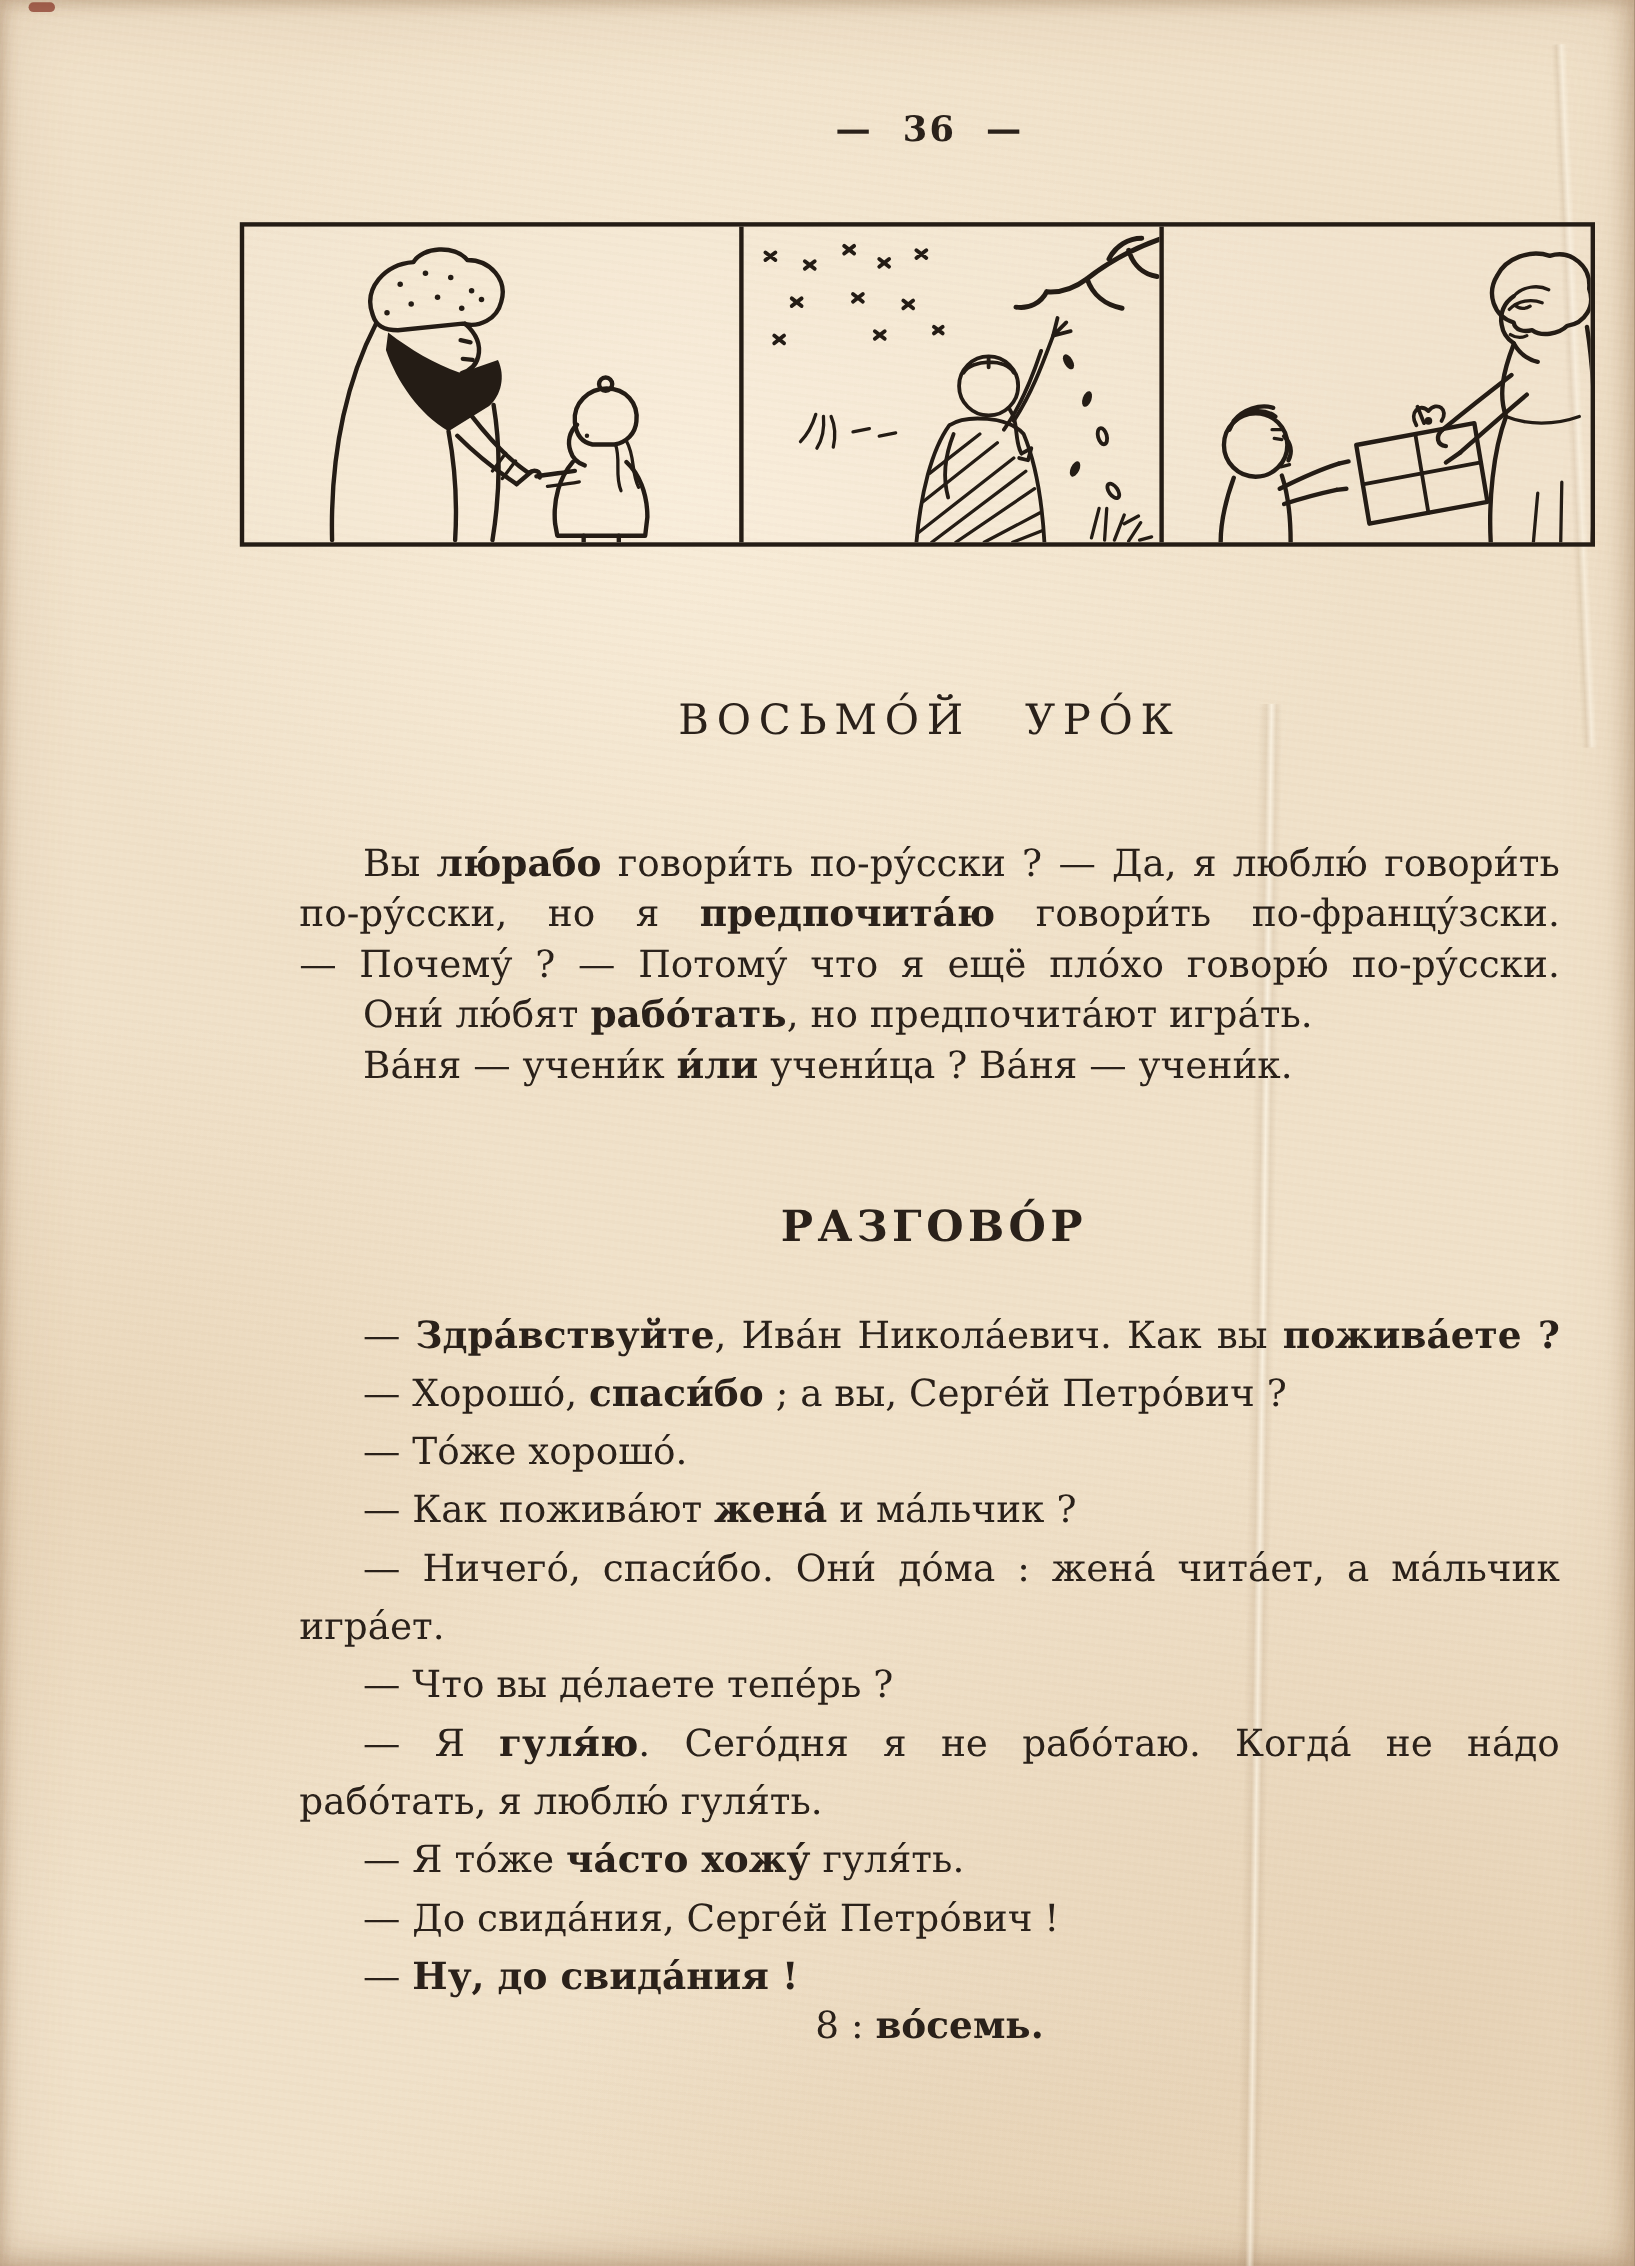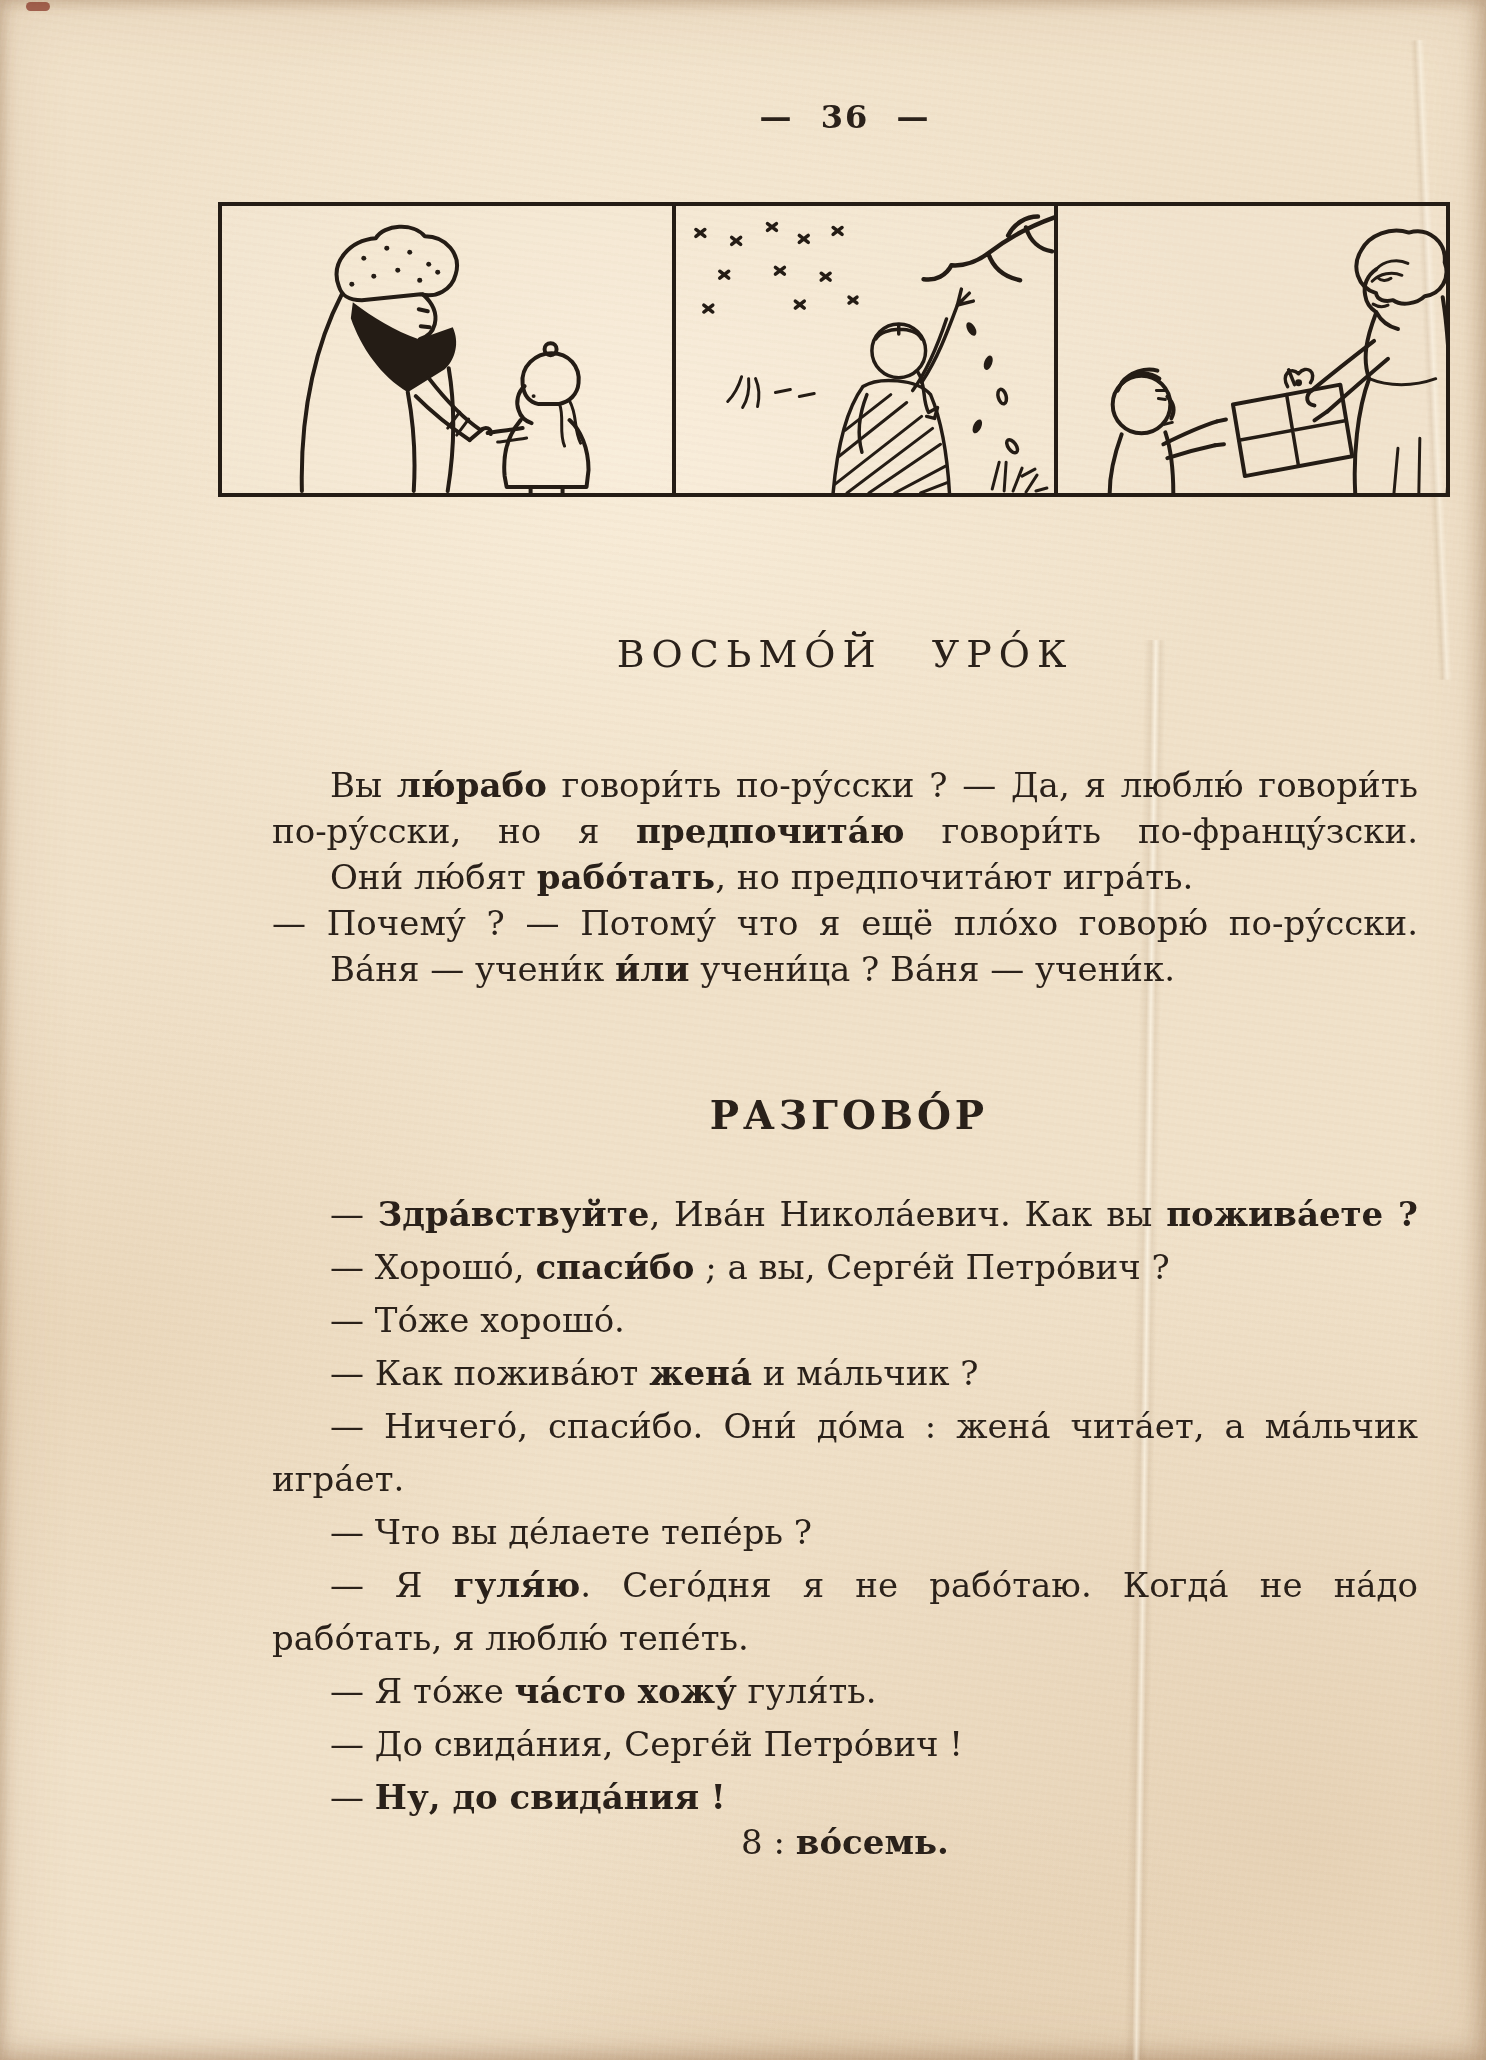--- a/index.html
+++ b/index.html
@@ -181,37 +181,37 @@
         </g>
       </svg>
     </div>
   </div>
 
   <div class="title">ВОСЬМО́Й УРО́К</div>
 
   <div class="textblock lesson" id="lesson-lines">
       <div class="tline indent just"><span>Вы </span><span class="b">лю́рабо</span><span> говори́ть по-ру́сски ? — Да, я люблю́ говори́ть</span></div>
       <div class="tline just"><span>по-ру́сски, но я </span><span class="b">предпочита́ю</span><span> говори́ть по-францу́зски.</span></div>
+      <div class="tline just"><span>— Почему́ ? — Потому́ что я ещё пло́хо говорю́ по-ру́сски.</span></div>
       <div class="tline indent"><span>Они́ лю́бят </span><span class="b">рабо́тать</span><span>, но предпочита́ют игра́ть.</span></div>
-      <div class="tline just"><span>— Почему́ ? — Потому́ что я ещё пло́хо говорю́ по-ру́сски.</span></div>
       <div class="tline indent"><span>Ва́ня — учени́к </span><span class="b">и́ли</span><span> учени́ца ? Ва́ня — учени́к.</span></div>
     </div>
 
   <div class="conv-heading">РАЗГОВО́Р</div>
 
   <div class="textblock dialogue" id="dialogue-lines">
       <div class="tline indent just"><span>— </span><span class="b">Здра́вствуйте</span><span>, Ива́н Никола́евич. Как вы </span><span class="b">пожива́ете ?</span></div>
       <div class="tline indent"><span>— Хорошо́, </span><span class="b">спаси́бо</span><span> ; а вы, Серге́й Петро́вич ?</span></div>
       <div class="tline indent"><span>— То́же хорошо́.</span></div>
       <div class="tline indent"><span>— Как пожива́ют </span><span class="b">жена́</span><span> и ма́льчик ?</span></div>
       <div class="tline indent just"><span>— Ничего́, спаси́бо. Они́ до́ма : жена́ чита́ет, а ма́льчик</span></div>
       <div class="tline"><span>игра́ет.</span></div>
       <div class="tline indent"><span>— Что вы де́лаете тепе́рь ?</span></div>
       <div class="tline indent just"><span>— Я </span><span class="b">гуля́ю</span><span>. Сего́дня я не рабо́таю. Когда́ не на́до</span></div>
-      <div class="tline"><span>рабо́тать, я люблю́ тепе́ть.</span></div>
+      <div class="tline"><span>рабо́тать, я люблю́ гуля́ть.</span></div>
       <div class="tline indent"><span>— Я то́же </span><span class="b">ча́сто хожу́</span><span> гуля́ть.</span></div>
       <div class="tline indent"><span>— До свида́ния, Серге́й Петро́вич !</span></div>
       <div class="tline indent"><span>— </span><span class="b">Ну, до свида́ния !</span></div>
     </div>
 
   <div class="footerline" id="footer-line">
       <div class="tline"><span>8 : </span><span class="b">во́семь.</span></div>
     </div>
 </div>
 

